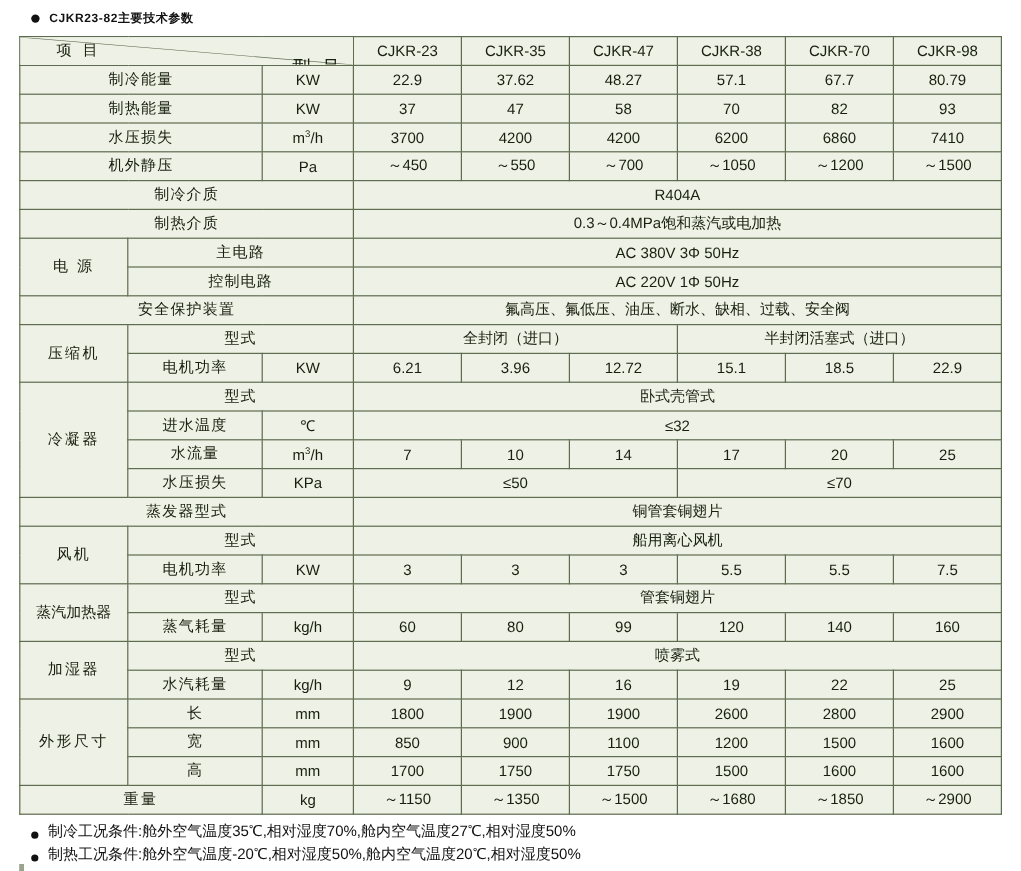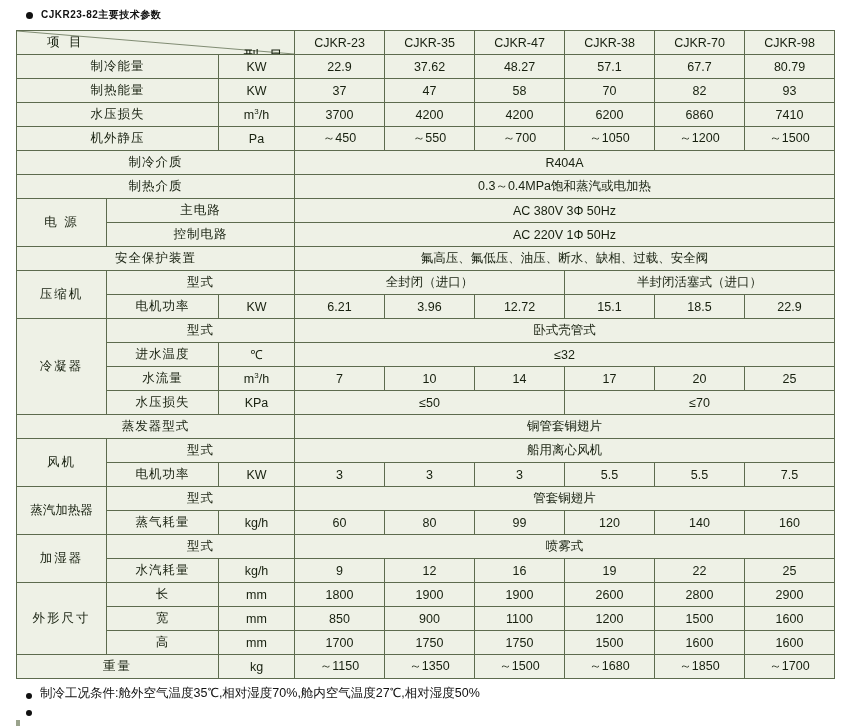--- a/index.html
+++ b/index.html
@@ -364,30 +364,31 @@
       </tr>
 
       <tr>
         <td colspan="2" class="lbl-wide">重量</td>
         <td class="unit">kg</td>
         <td>～1150</td>
         <td>～1350</td>
         <td>～1500</td>
         <td>～1680</td>
         <td>～1850</td>
-        <td>～1700</td>
+        <td>～2900</td>
       </tr>
     </tbody>
   </table>
 
   <div class="notes">
     <div class="note">
       <span class="bullet"></span>
       <span class="note-text">制冷工况条件:舱外空气温度35℃,相对湿度70%,舱内空气温度27℃,相对湿度50%</span>
     </div>
     <div class="note">
       <span class="bullet"></span>
+      <span class="note-text">制热工况条件:舱外空气温度-20℃,相对湿度50%,舱内空气温度20℃,相对湿度50%</span>
     </div>
   </div>
 
 </div>
 
 <div class="stub"></div>
 
 </body></html>

